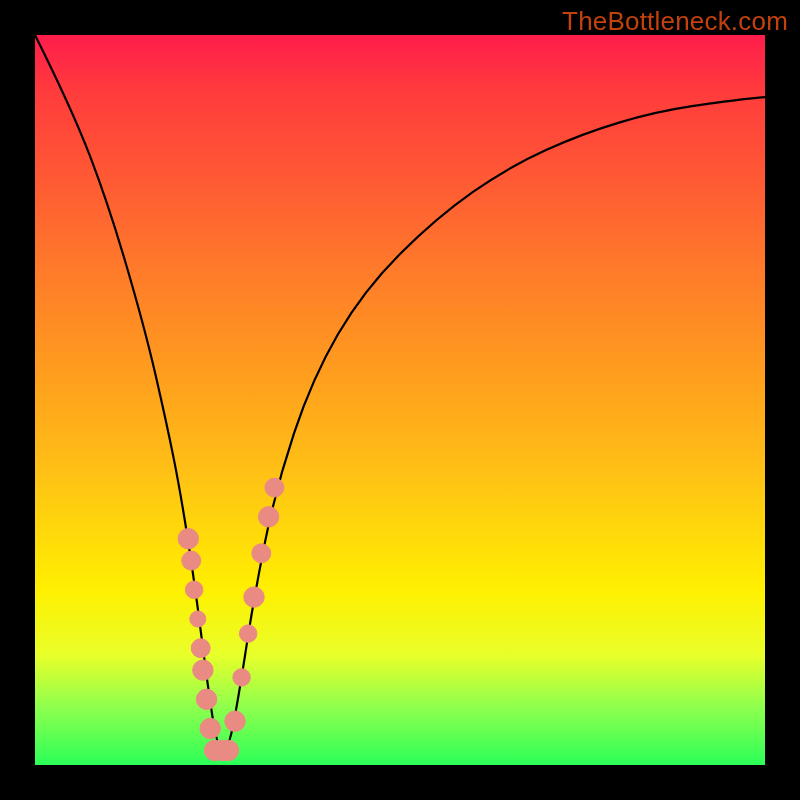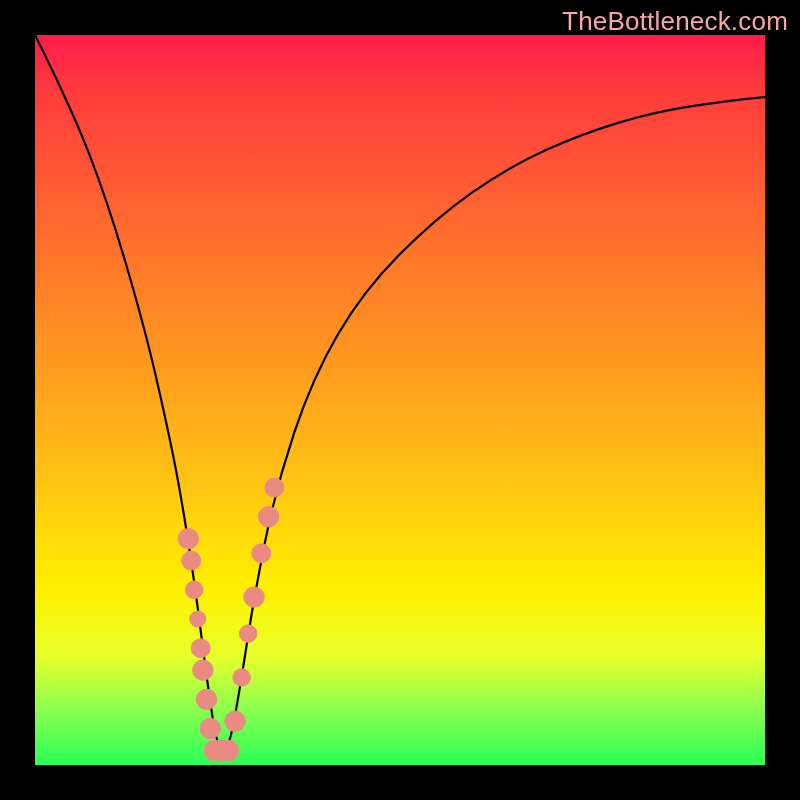--- a/index.html
+++ b/index.html
@@ -34,21 +34,21 @@
       #fff000 76%,
       #e8ff2a 85%,
       #8fff4d 92%,
       #2bff58 100%
     );
   }
   .watermark {
     position: absolute;
     top: 6px;
     right: 12px;
-    color: #fca5a5;
+    color: #c2410c;
     font-size: 26px;
     letter-spacing: 0.2px;
   }
   svg.curve {
     position: absolute;
     inset: 0;
     width: 730px;
     height: 730px;
     overflow: visible;
   }

